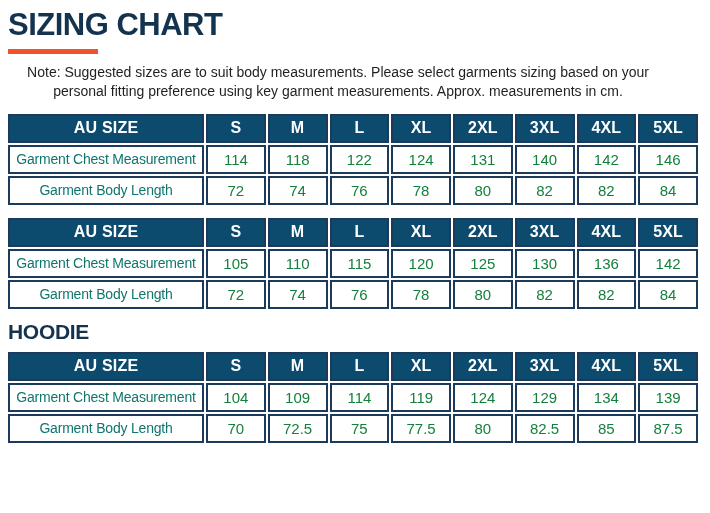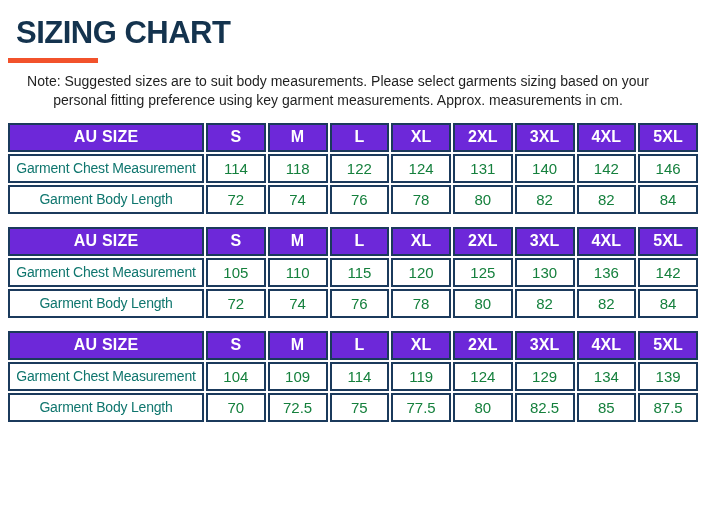--- a/index.html
+++ b/index.html
@@ -9,21 +9,21 @@
     height: 513px;
     background: #ffffff;
     font-family: "Liberation Sans", sans-serif;
     color: #1f1f1f;
     overflow: hidden;
   }
   .page {
     padding: 8px 8px 4px 8px;
   }
   .page-title {
-    margin: 8px;
+    margin: 0;
     font-size: 31px;
     font-weight: bold;
     letter-spacing: -0.5px;
     color: #14334E;
     line-height: 1.1;
   }
   .title-underline {
     width: 90px;
     height: 5px;
     background: #F2522B;
@@ -59,21 +59,21 @@
     border: 2px solid #1B3A5C;
     height: 29px;
     text-align: center;
     vertical-align: middle;
     padding: 0 2px;
     white-space: nowrap;
     overflow: hidden;
     background: #ffffff;
   }
   table.sizing-table th {
-    background: #6d28d9;
+    background: #0c4a6e;
     color: #ffffff;
     font-size: 16px;
     font-weight: bold;
     letter-spacing: 0.2px;
   }
   td.row-label {
     font-size: 14px;
     letter-spacing: -0.2px;
     color: #0f766e;
   }
@@ -188,20 +188,21 @@
               <td class="value-cell">78</td>
               <td class="value-cell">80</td>
               <td class="value-cell">82</td>
               <td class="value-cell">82</td>
               <td class="value-cell">84</td>
             </tr>
           </tbody>
         </table>
       </section>
       <section class="size-section">
+        <h2 class="section-title">HOODIE</h2>
         <table class="sizing-table">
           <colgroup>
             <col class="label-col">
             <col>
             <col>
             <col>
             <col>
             <col>
             <col>
             <col>

